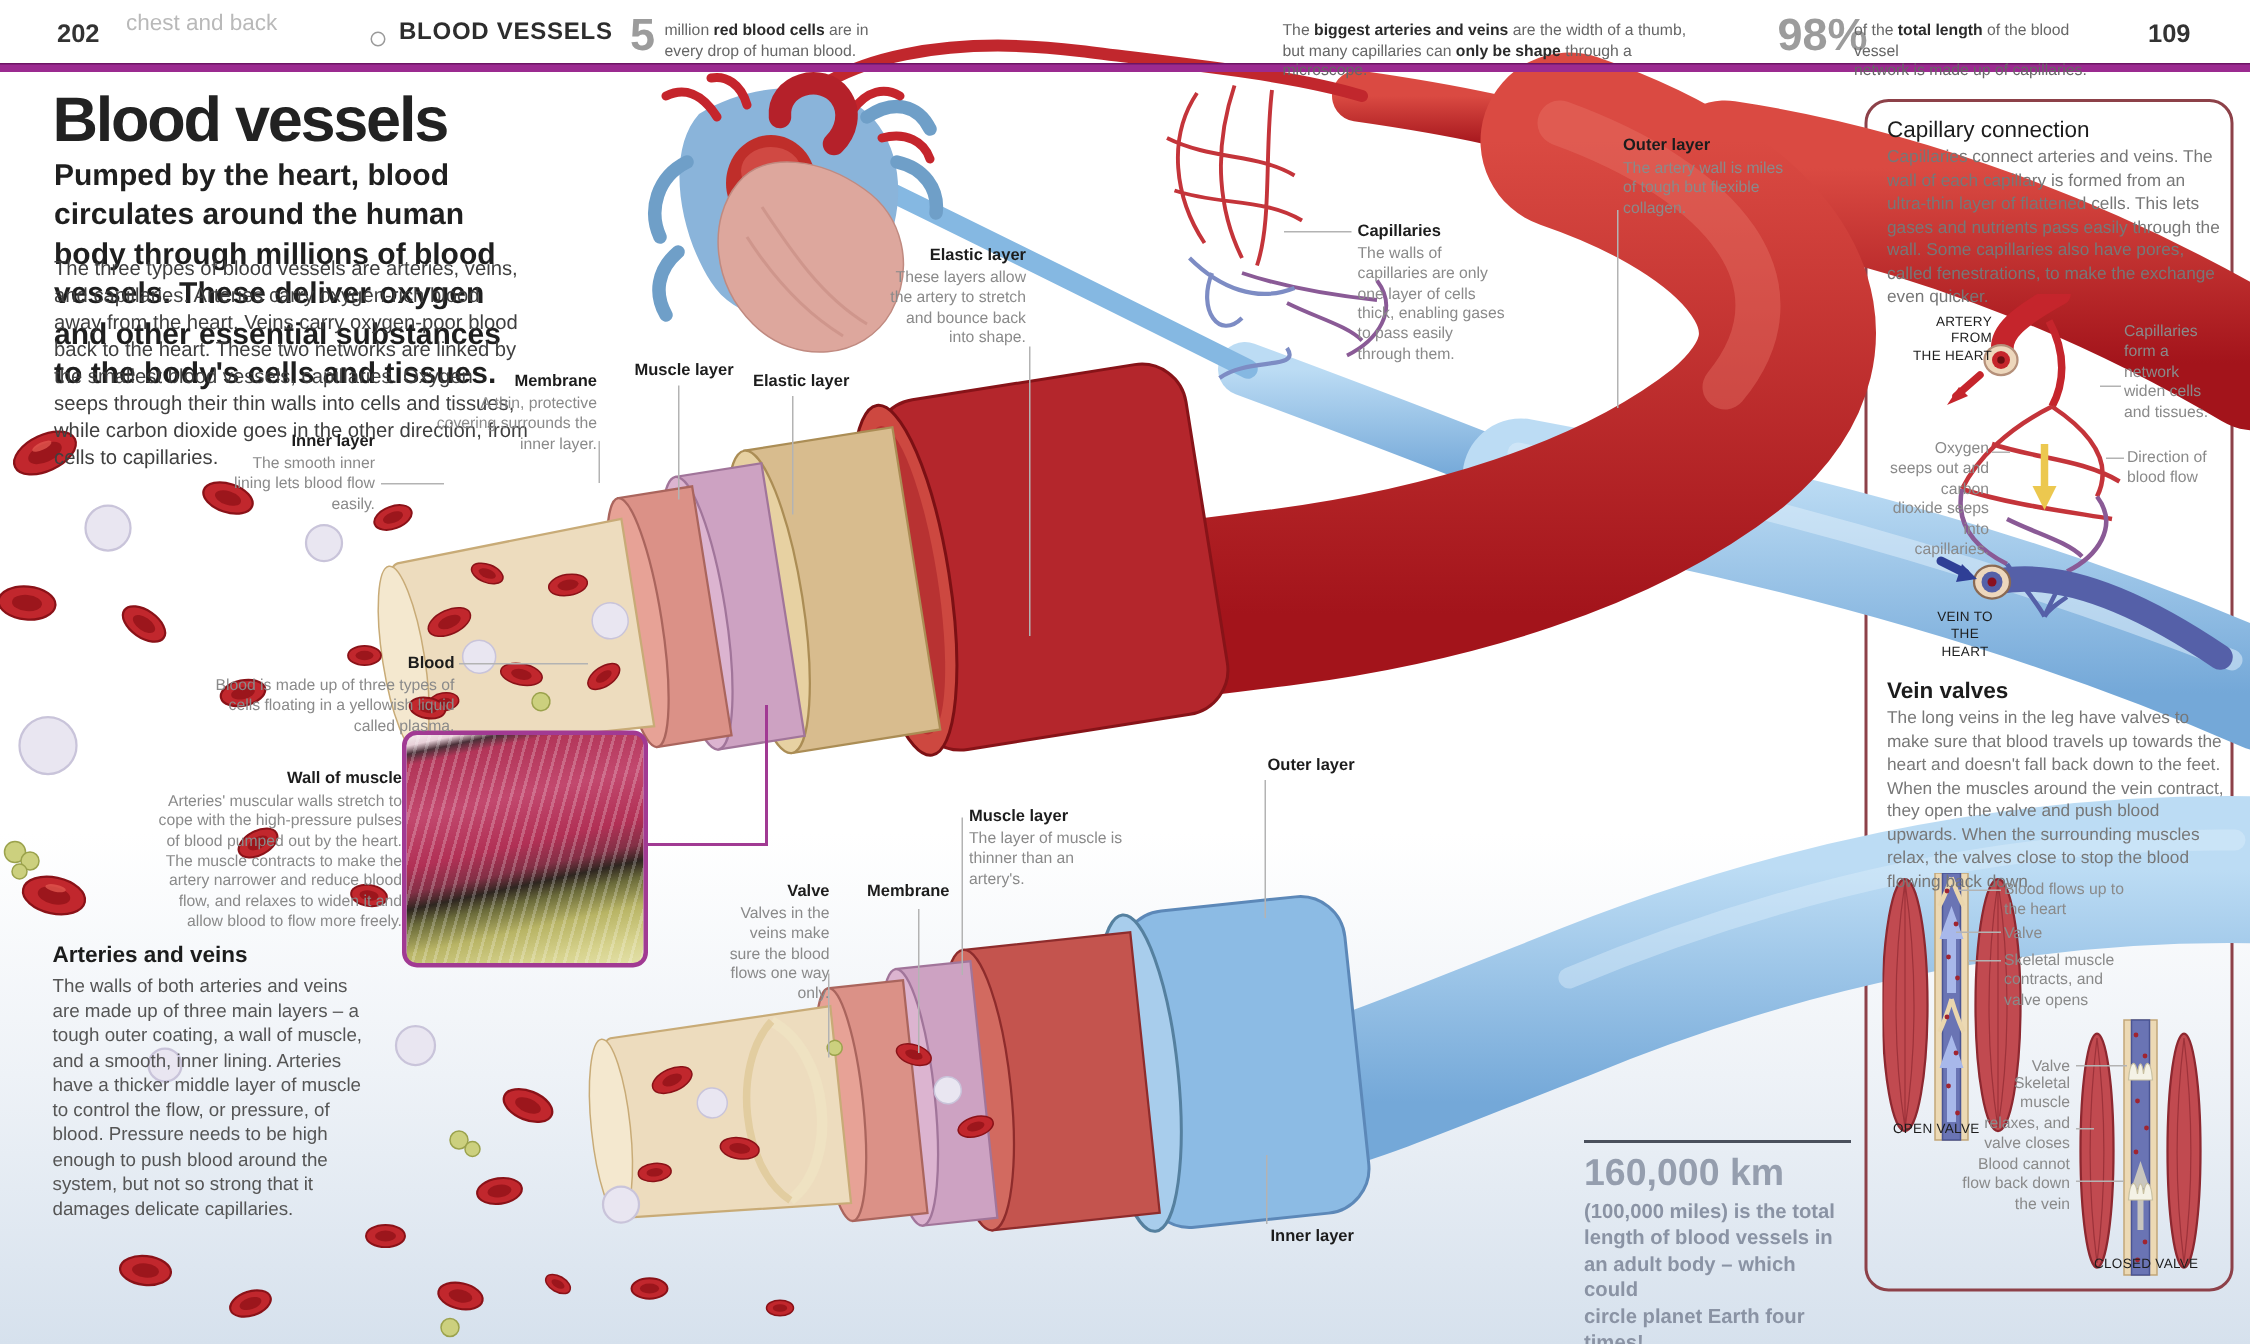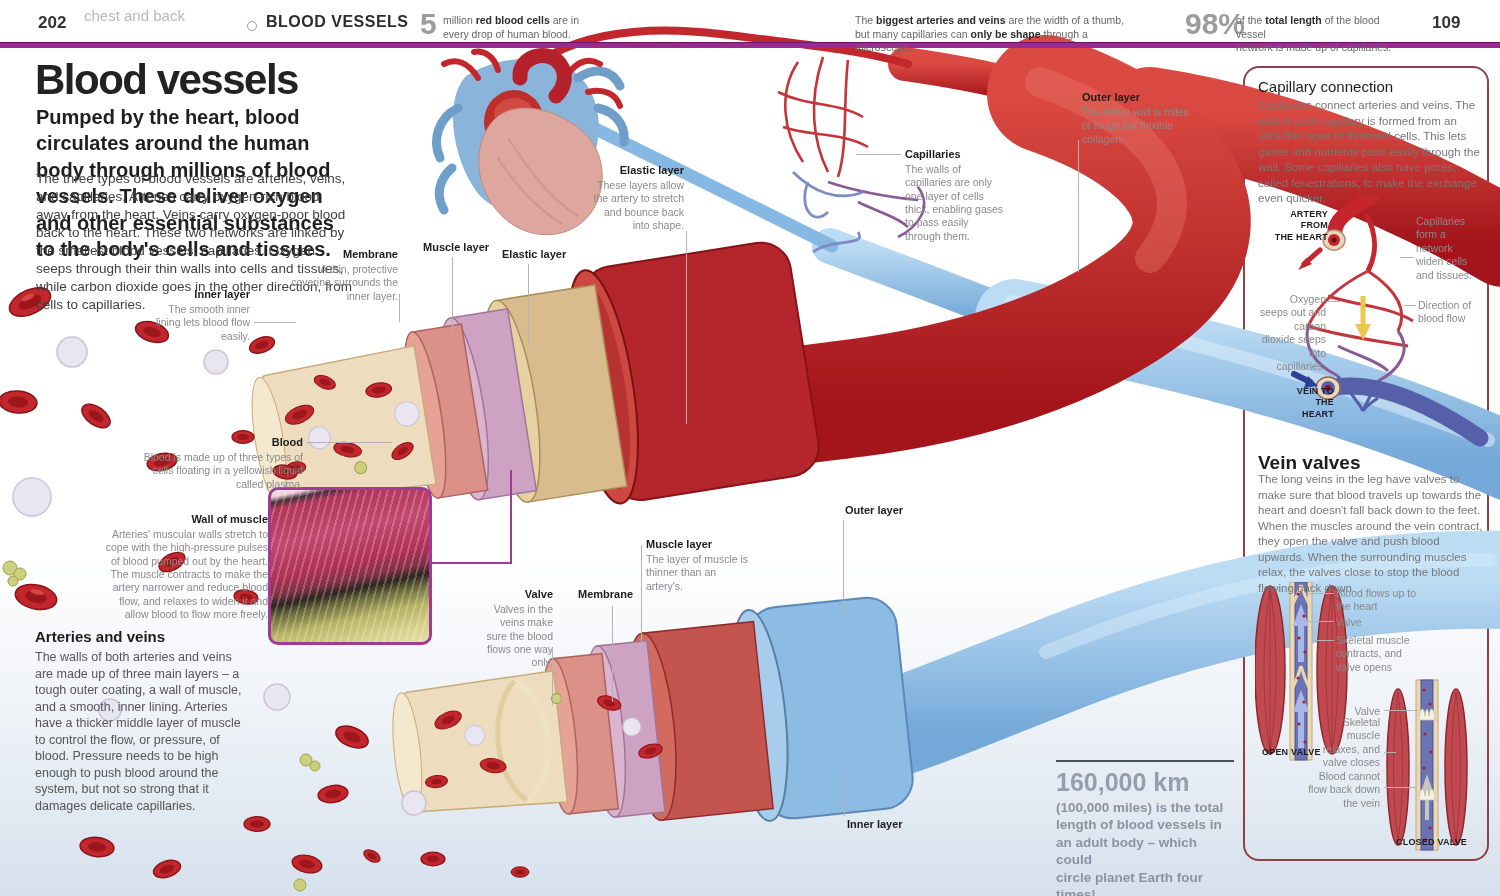--- a/index.html
+++ b/index.html
@@ -6,21 +6,21 @@
   body{font-family:"Liberation Sans",sans-serif;background:#888}
   #page{position:relative;width:1500px;height:896px;overflow:hidden;margin:0 auto;
     background:linear-gradient(180deg,#ffffff 0%,#ffffff 62%,#eef2f7 80%,#d6e1ed 100%)}
   .abs{position:absolute}
   .ld{position:absolute;background:#b3b3b3;z-index:6}
   .pld{position:absolute;background:#a13a93;z-index:6}
   .ann{position:absolute;font-size:10.5px;line-height:1.27;color:#8a8a8a;z-index:7}
   .ann b{display:block;font-size:11px;font-weight:700;color:#1c1c1c;margin-bottom:1px}
   .ra{text-align:right}
   .pre{white-space:pre-line}
-  .scap{position:absolute;font-size:9px;font-weight:700;color:#1c1c1c;letter-spacing:.2px;line-height:1.25;z-index:7}
+  .scap{position:absolute;font-size:9px;font-weight:400;color:#1c1c1c;letter-spacing:.2px;line-height:1.25;z-index:7}
   .slab{position:absolute;font-size:10.5px;line-height:1.28;color:#8a8a8a;z-index:7}
   .hdrnum{position:absolute;top:13px;font-size:17px;font-weight:700;color:#333;z-index:7}
   .factnum{position:absolute;top:9px;font-size:30px;font-weight:800;color:#9c9c9c;line-height:1;z-index:7}
   .facttxt{position:absolute;top:14px;font-size:10.5px;line-height:1.3;color:#666;z-index:7}
   .facttxt b{color:#2b2b2b}
   svg{display:block}
   .z2{z-index:2}.z3{z-index:3}.z7{z-index:7}
 </style>
 </head>
 <body>
@@ -378,24 +378,24 @@
   </svg>
 
   <div class="scap ra pre" style="left:1270px;top:209px;width:58px;text-align:right">ARTERY FROM
 THE HEART</div>
   <div class="slab" style="left:1416px;top:215px;width:64px">Capillaries form a network widen cells and tissues.</div>
   <i class="ld" style="left:1400px;top:257px;width:14px;height:1px"></i>
   <div class="slab ra" style="left:1260px;top:293px;width:66px">Oxygen seeps out and carbon dioxide seeps into capillaries.</div>
   <i class="ld" style="left:1328px;top:301px;width:12px;height:1px"></i>
   <div class="slab" style="left:1418px;top:299px;width:60px">Direction of blood flow</div>
   <i class="ld" style="left:1404px;top:305px;width:12px;height:1px"></i>
-  <div class="scap ra pre" style="left:1286px;top:386px;width:48px;text-align:right">VEIN TO
+  <div class="scap ra pre" style="left:1286px;top:406px;width:48px;text-align:center">VEIN TO
 THE HEART</div>
 
-  <div class="abs z7" style="left:1258px;top:452px;font-size:19px;font-weight:700;color:#1c1c1c">Vein valves</div>
+  <div class="abs z7" style="left:1258px;top:452px;font-size:15px;font-weight:700;color:#1c1c1c">Vein valves</div>
   <div class="abs z7" style="left:1258px;top:472px;width:228px;font-size:11.5px;color:#777;line-height:1.35">The long veins in the leg have valves to make sure that blood travels up towards the heart and doesn't fall back down to the feet. When the muscles around the vein contract, they open the valve and push blood upwards. When the surrounding muscles relax, the valves close to stop the blood flowing back down.</div>
 
   <svg class="abs z3" style="left:1255px;top:582px;pointer-events:none" width="235" height="272" viewBox="0 0 235 272">
 
     <g>
       <ellipse cx="15" cy="88" rx="15" ry="84" fill="#c14a50" stroke="#8d2830" stroke-width="1.5"></ellipse>
       <path d="M 15 6 C 7 60 7 118 15 170 M 15 6 C 23 60 23 118 15 170 M 15 6 L 15 170" stroke="#8d2830" stroke-width=".8" fill="none" opacity=".7"></path>
       <ellipse cx="77" cy="88" rx="15" ry="84" fill="#c14a50" stroke="#8d2830" stroke-width="1.5"></ellipse>
       <path d="M 77 6 C 69 60 69 118 77 170 M 77 6 C 85 60 85 118 77 170 M 77 6 L 77 170" stroke="#8d2830" stroke-width=".8" fill="none" opacity=".7"></path>
       <rect x="35" y="0" width="22" height="178" fill="#ecd9b4" stroke="#c2a678"></rect>

